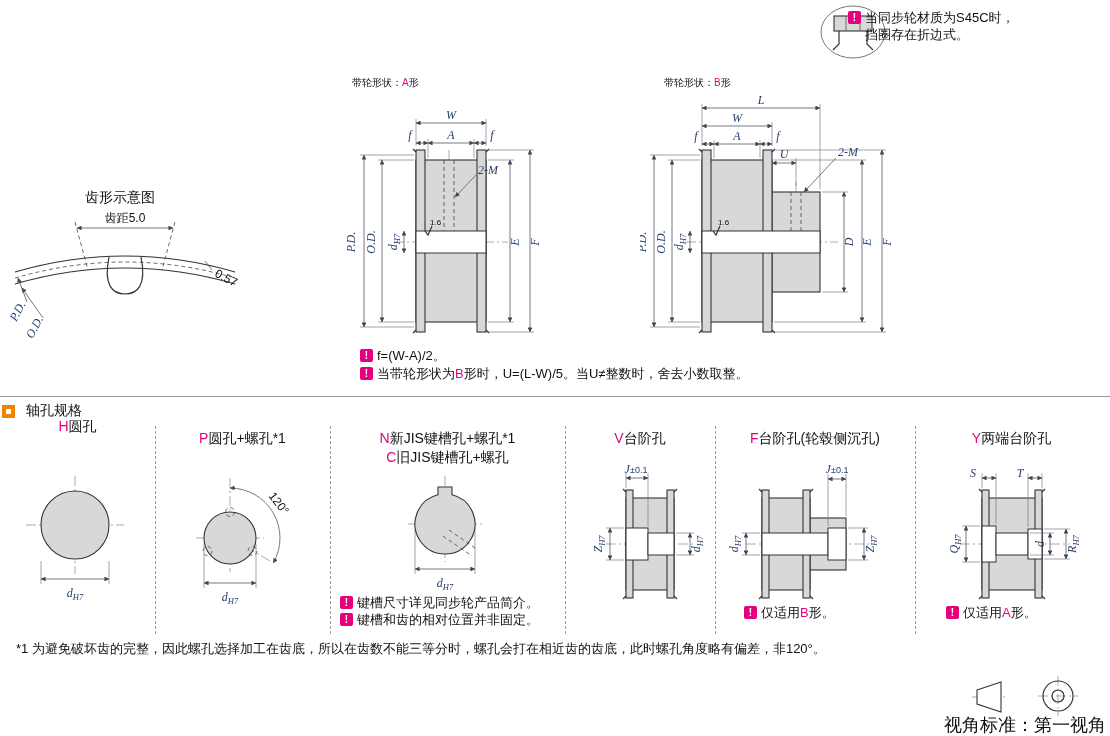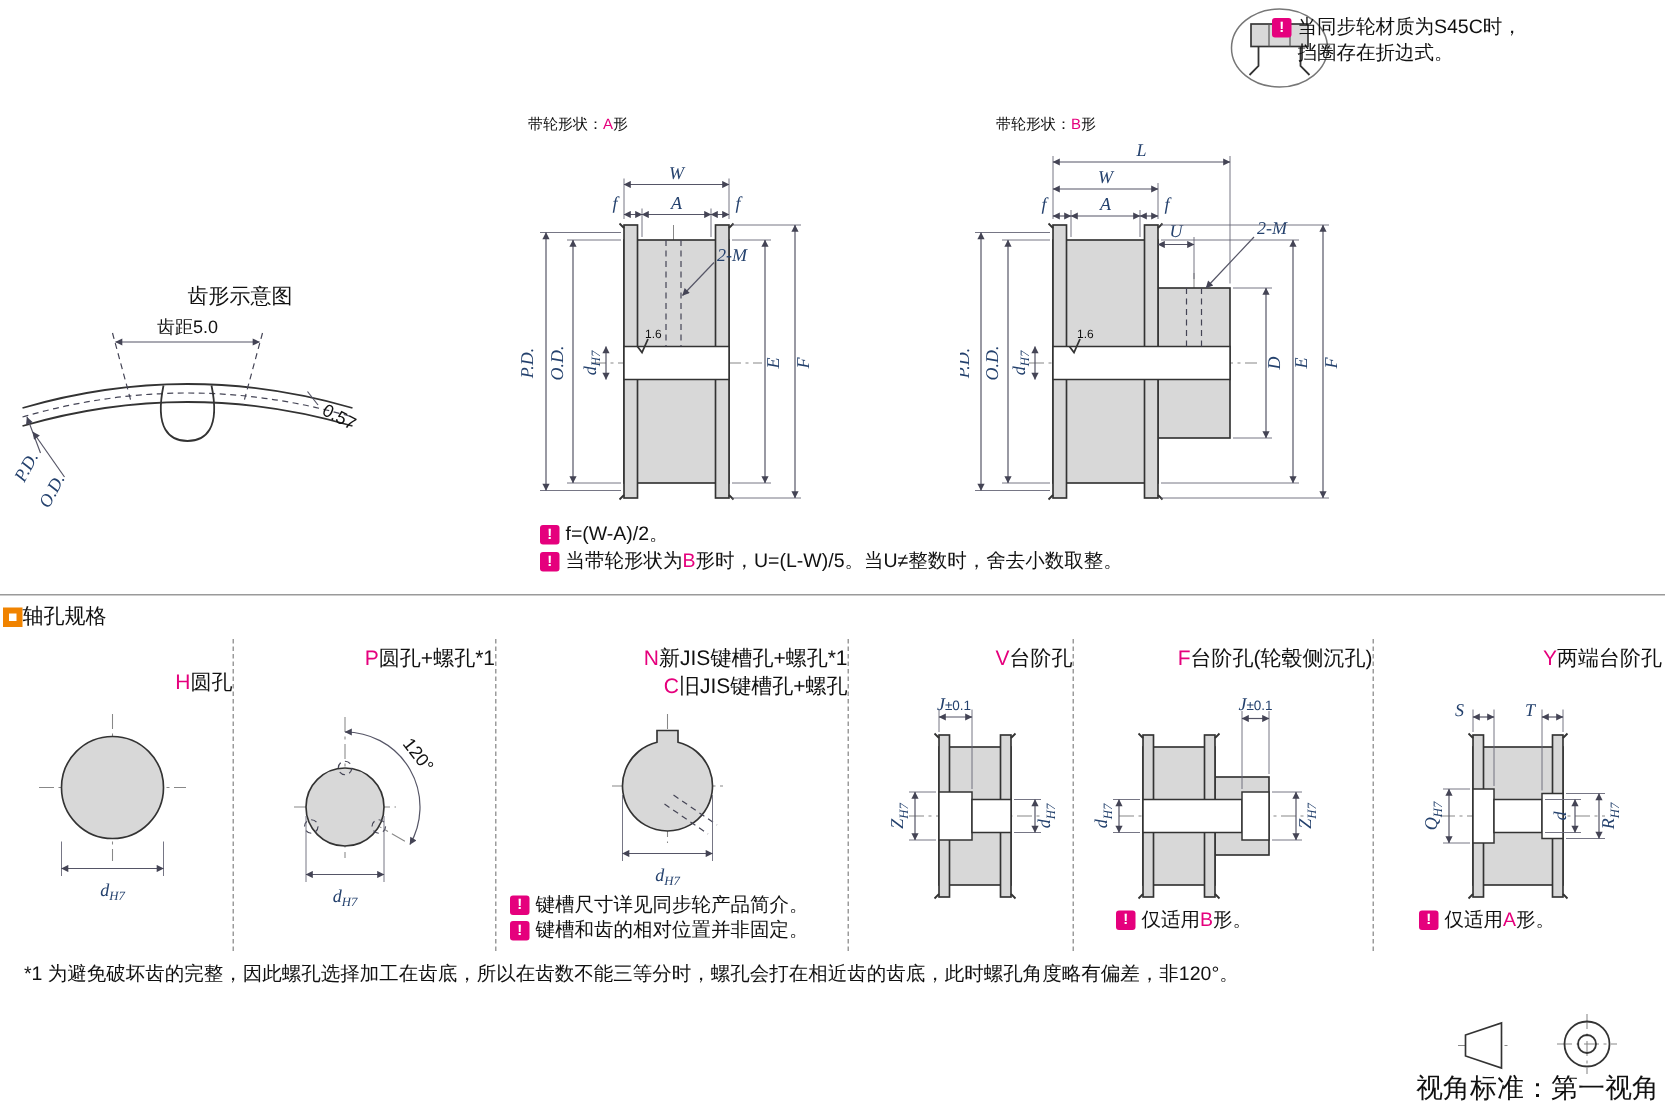--- a/index.html
+++ b/index.html
@@ -4,22 +4,22 @@
 <style>
 *{margin:0;padding:0;box-sizing:border-box}
 html,body{width:1110px;height:736px}
 body{position:relative;background:#fff;color:#111;font-family:"Liberation Sans",sans-serif;overflow:hidden}
 .abs{position:absolute}
 .code{color:#e5007d}
 .bang{display:inline-block;width:13px;height:13px;border-radius:2px;background:#e5007d;color:#fff;
   font-size:10px;font-weight:bold;line-height:13px;text-align:center;margin-right:4px;vertical-align:1px}
 .shape-label{font-size:10px;white-space:nowrap}
 .note{font-size:13px;white-space:nowrap}
-.title-line{font-size:14px;text-align:right;white-space:nowrap}
-.section-header{font-size:14px;display:flex;align-items:center;gap:0}
+.title-line{font-size:14px;text-align:center;white-space:nowrap}
+.section-header{font-size:14px;display:flex;align-items:center;gap:11px}
 .orange-sq{display:inline-block;width:13px;height:13px;border:4px solid #f08300;background:#fff}
 .divider{position:absolute;left:0;top:396px;width:1110px;border-top:1px solid #9a9a9a}
 .colsep{position:absolute;top:426px;height:208px;width:0;border-left:1px dashed #9b9b9b}
 .footnote{font-size:13px;white-space:nowrap}
 .proj-label{font-size:18px;white-space:nowrap}
 .topnote{font-size:13px;line-height:17px}
 svg text{font-family:"Liberation Serif",serif;font-style:italic;font-size:12px;fill:#24416d}
 svg text.cn{font-family:"Liberation Sans",sans-serif;font-style:normal;fill:#111}
 svg .sub{font-size:8.5px}
 svg .cnsub{font-size:9px;font-family:"Liberation Sans",sans-serif;font-style:normal}
@@ -211,21 +211,21 @@
   <span class="orange-sq"></span>
   <span>轴孔规格</span>
 </div>
 
 <div class="colsep" style="left:155px"></div>
 <div class="colsep" style="left:330px"></div>
 <div class="colsep" style="left:565px"></div>
 <div class="colsep" style="left:715px"></div>
 <div class="colsep" style="left:915px"></div>
 
-<div class="abs title-line" style="left:0;top:446px;width:155px">
+<div class="abs title-line" style="left:0;top:418px;width:155px">
   <span class="code">H</span><span>圆孔</span>
 </div>
 <div class="abs title-line" style="left:155px;top:430px;width:175px">
   <span class="code">P</span><span>圆孔+螺孔*1</span>
 </div>
 <div class="abs title-line" style="left:330px;top:430px;width:235px">
   <span class="code">N</span><span>新JIS键槽孔+螺孔*1</span>
 </div>
 <div class="abs title-line" style="left:330px;top:449px;width:235px">
   <span class="code">C</span><span>旧JIS键槽孔+螺孔</span>

